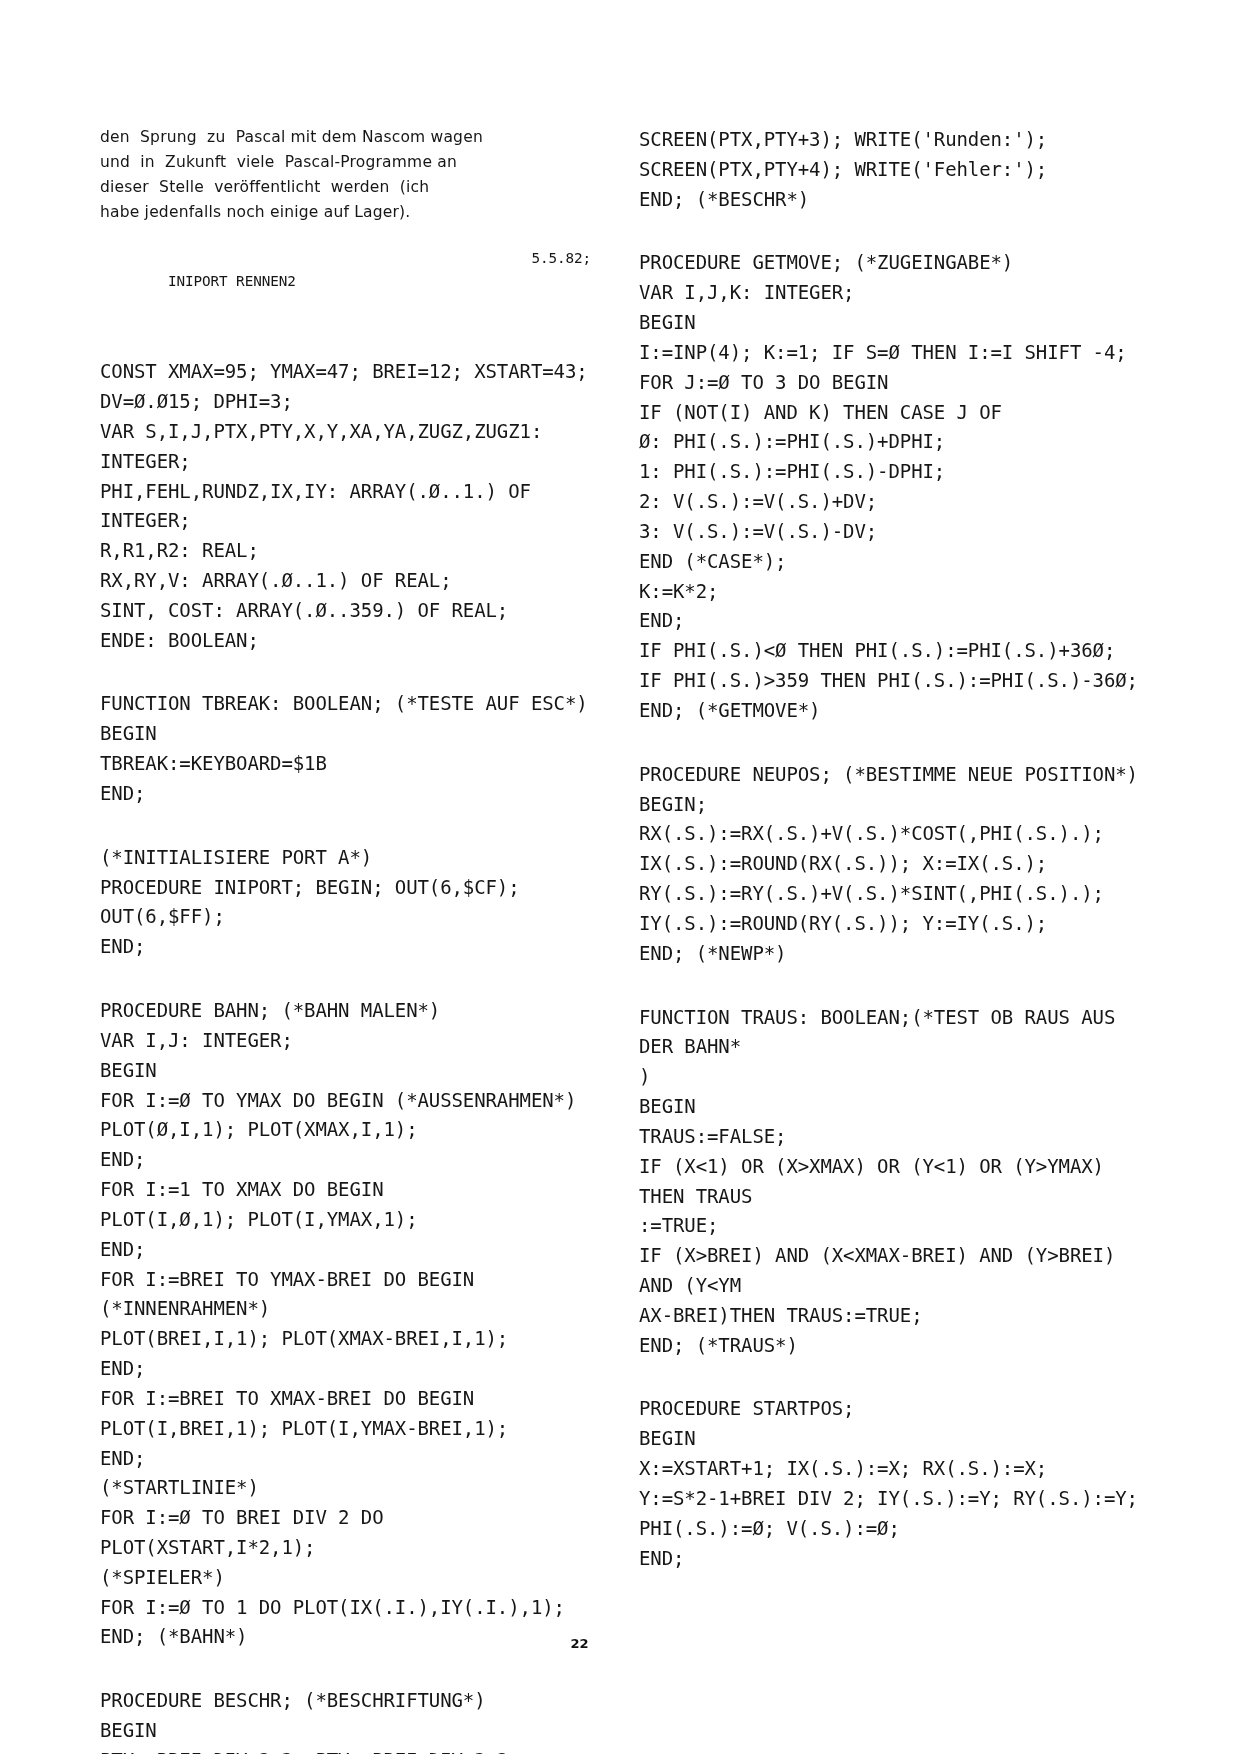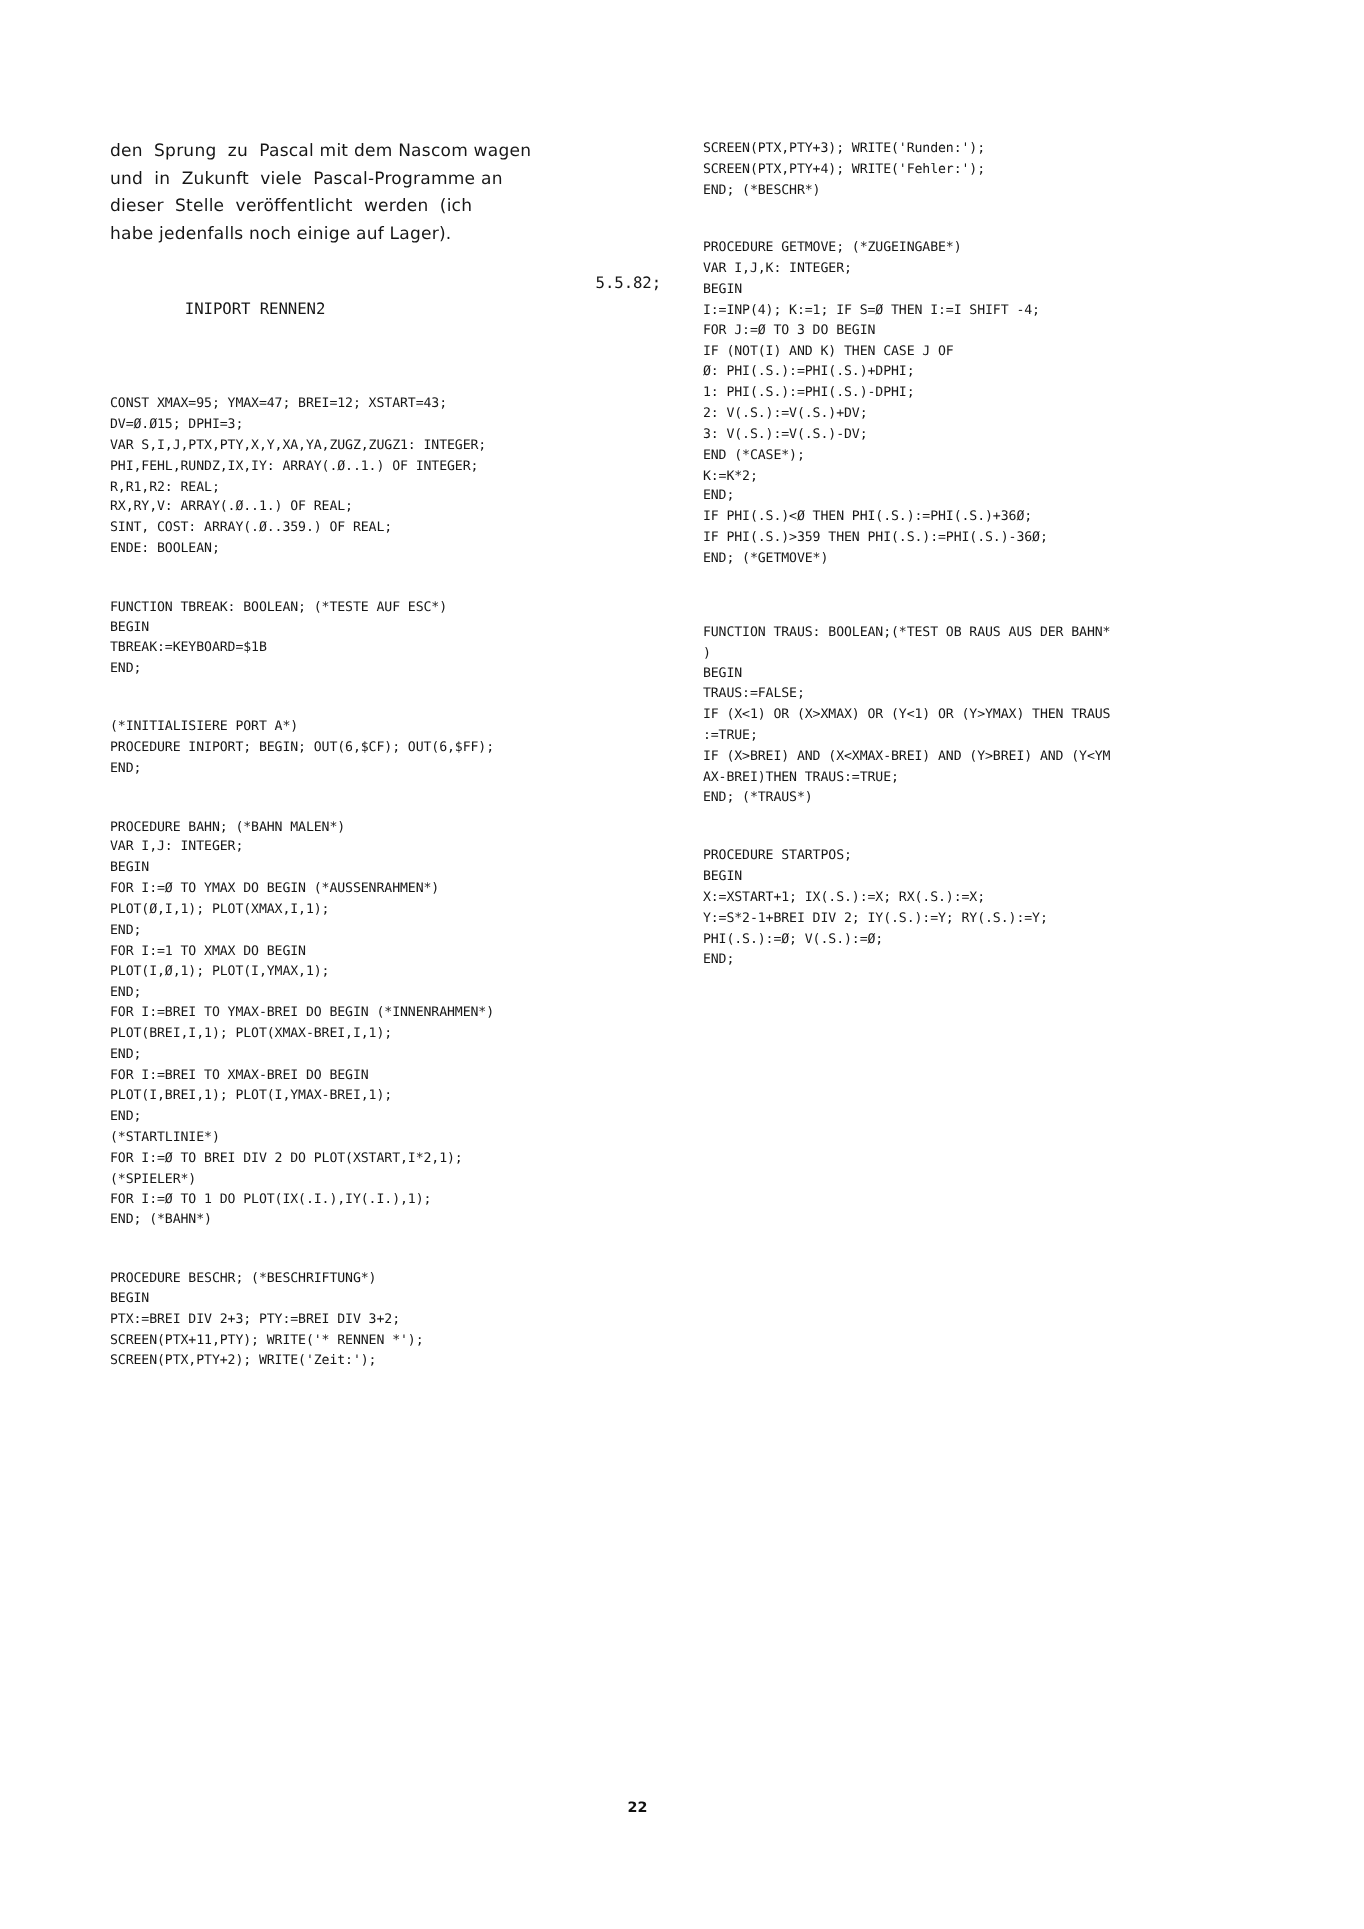--- a/index.html
+++ b/index.html
@@ -40,39 +40,39 @@
     font-family: "DejaVu Sans", sans-serif;
     font-size: 15.5px;
     line-height: 1.62;
     letter-spacing: 0.2px;
     margin-bottom: 22px;
     white-space: pre-wrap;
     text-align: justify;
   }
   .block {
     font-family: "DejaVu Sans Mono", monospace;
-    font-size: 12px;
+    font-size: 19px;
     line-height: 1.57;
     white-space: pre-wrap;
     letter-spacing: -0.1px;
     margin: 0 0 20px 0;
   }
   .block.tight { margin-bottom: 0; }
   .prog-head {
     position: relative;
     font-family: "DejaVu Sans Mono", monospace;
     font-size: 14.3px;
     line-height: 1.57;
     white-space: pre-wrap;
     letter-spacing: -0.1px;
     margin-bottom: 20px;
   }
   .prog-head .date {
     position: absolute;
-    right: 0;
+    right: 10px;
     top: 0;
   }
   .spacer-sm { height: 14px; }
   .page-number {
     position: absolute;
     left: 0;
     right: 0;
     top: 1636px;
     text-align: center;
     font-family: "DejaVu Sans", sans-serif;
@@ -176,20 +176,27 @@
 3: V(.S.):=V(.S.)-DV;
 END (*CASE*);
 K:=K*2;
 END;
 IF PHI(.S.)&lt;Ø THEN PHI(.S.):=PHI(.S.)+36Ø;
 IF PHI(.S.)&gt;359 THEN PHI(.S.):=PHI(.S.)-36Ø;
 END; (*GETMOVE*)</div>
 
       <div class="spacer-sm"></div>
 
+      <div class="block">PROCEDURE NEUPOS; (*BESTIMME NEUE POSITION*)
+BEGIN;
+RX(.S.):=RX(.S.)+V(.S.)*COST(,PHI(.S.).);
+IX(.S.):=ROUND(RX(.S.)); X:=IX(.S.);
+RY(.S.):=RY(.S.)+V(.S.)*SINT(,PHI(.S.).);
+IY(.S.):=ROUND(RY(.S.)); Y:=IY(.S.);
+END; (*NEWP*)</div>
 
       <div class="spacer-sm"></div>
 
       <div class="block">FUNCTION TRAUS: BOOLEAN;(*TEST OB RAUS AUS DER BAHN*
 )
 BEGIN
 TRAUS:=FALSE;
 IF (X&lt;1) OR (X&gt;XMAX) OR (Y&lt;1) OR (Y&gt;YMAX) THEN TRAUS
 :=TRUE;
 IF (X&gt;BREI) AND (X&lt;XMAX-BREI) AND (Y&gt;BREI) AND (Y&lt;YM

